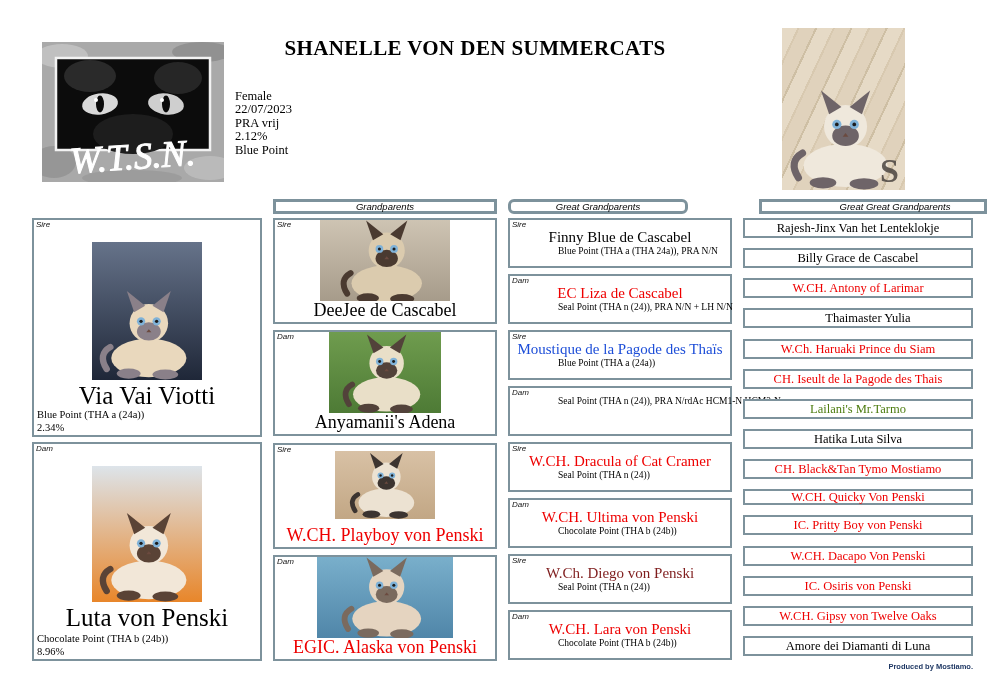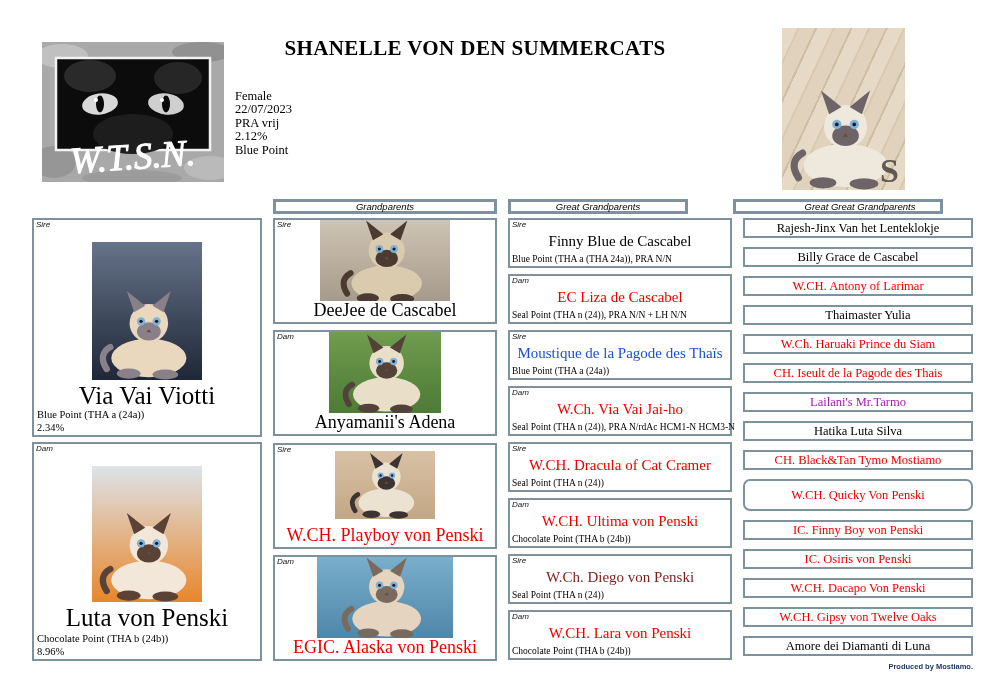--- a/index.html
+++ b/index.html
@@ -41,21 +41,21 @@
   .name-lg{font-size:25px;line-height:31px;white-space:nowrap;}
   .meta{position:absolute;left:3px;bottom:1px;font-size:10.5px;line-height:12.5px;text-align:left;width:96%;}
 
   .grand-cell{display:flex;flex-direction:column;align-items:center;}
   .photo-wrap{flex:1 1 auto;display:flex;align-items:center;justify-content:center;width:100%;overflow:hidden;}
   .name-md{font-size:18px;line-height:19px;margin-bottom:2px;white-space:nowrap;flex:0 0 auto;}
 
   .great-cell{display:flex;flex-direction:column;padding-top:8px;}
   .name-g{flex:1 1 auto;display:flex;align-items:center;justify-content:center;
           font-size:15px;line-height:16px;white-space:nowrap;}
-  .breed-sm{font-size:9.5px;line-height:11px;padding:0 0 1px 2px;flex:0 0 auto;white-space:nowrap;}
+  .breed-sm{font-size:9.5px;line-height:11px;padding:0 0 9px 2px;flex:0 0 auto;white-space:nowrap;margin-left:46px;}
 
   .gg-cell{display:flex;align-items:center;justify-content:center;}
   .name-sm{font-size:12.5px;line-height:14px;white-space:nowrap;}
 
   .footer{position:absolute;top:662px;right:27px;
           font:bold 7.5px "Liberation Sans",sans-serif;color:var(--footer-blue);}
 </style>
 </head>
 <body>
 
@@ -110,24 +110,24 @@
     <circle cx="70.5" cy="36" r="1.8" fill="#1d1d1d"></circle>
     <polygon points="62,44.5 59.2,48 64.8,48" fill="#6b4a3f"></polygon>
   </svg>
       </div>
     <div class="watermark">S</div>
   </div>
 
   <div class="colhead" style="left:273px;width:224px;">
     <span>Grandparents</span>
   </div>
-  <div class="colhead" style="left:508px;width:180px;">
+  <div class="colhead" style="left:508px;width:180px;border-radius:6px;">
     <span>Great Grandparents</span>
   </div>
-  <div class="colhead" style="left:733px;width:210px;padding-left:44px;">
+  <div class="colhead" style="left:759px;width:228px;padding-left:44px;">
     <span>Great Great Grandparents</span>
   </div>
 
   <div class="col" id="col-parents" style="left:32px;width:230px;height:443px;">
       <div class="cell parent-cell" style="height:219px;width:100%;">
     <div class="role">Sire</div>
     <div class="photo" style="width:110px;height:138px;background:linear-gradient(180deg,#66738a,#1f2738);">
           <svg viewBox="0 0 120 100" preserveAspectRatio="xMidYMax meet">
     <path d="M16 88 Q6 72 20 64" stroke="#8a8089" stroke-width="7" fill="none" stroke-linecap="round"></path>
     <ellipse cx="62" cy="76" rx="41" ry="21" fill="#e9d8bd"></ellipse>
@@ -281,21 +281,20 @@
     <div class="name-g" style="color:#ee0000;">EC Liza de Cascabel</div>
     <div class="breed-sm">Seal Point (THA n (24)), PRA N/N + LH N/N</div>
   </div>
       <div class="cell great-cell" style="height:50px;width:100%;">
     <div class="role">Sire</div>
     <div class="name-g" style="color:#1d4ed8;">Moustique de la Pagode des Thaïs</div>
     <div class="breed-sm">Blue Point (THA a (24a))</div>
   </div>
       <div class="cell great-cell" style="height:50px;width:100%;">
     <div class="role">Dam</div>
-    <div class="name-g" style="color:#ee0000;">W.Ch. Via Vai Jai-ho</div>
     <div class="breed-sm">Seal Point (THA n (24)), PRA N/rdAc HCM1-N HCM3-N</div>
   </div>
       <div class="cell great-cell" style="height:50px;width:100%;">
     <div class="role">Sire</div>
     <div class="name-g" style="color:#ee0000;">W.CH. Dracula of Cat Cramer</div>
     <div class="breed-sm">Seal Point (THA n (24))</div>
   </div>
       <div class="cell great-cell" style="height:50px;width:100%;">
     <div class="role">Dam</div>
     <div class="name-g" style="color:#ee0000;">W.CH. Ultima von Penski</div>
@@ -325,39 +324,39 @@
       <div class="cell gg-cell" style="height:20px;width:100%;padding-left:20px;">
     <div class="name-sm" style="color:#000000;">Thaimaster Yulia</div>
   </div>
       <div class="cell gg-cell" style="height:20px;width:100%;">
     <div class="name-sm" style="color:#ee0000;">W.Ch. Haruaki Prince du Siam</div>
   </div>
       <div class="cell gg-cell" style="height:20px;width:100%;">
     <div class="name-sm" style="color:#ee0000;">CH. Iseult de la Pagode des Thais</div>
   </div>
       <div class="cell gg-cell" style="height:20px;width:100%;">
-    <div class="name-sm" style="color:#a21caf;">Lailani's Mr.Tarmo</div>
+    <div class="name-sm" style="color:#4d7c0f;">Lailani's Mr.Tarmo</div>
   </div>
       <div class="cell gg-cell" style="height:20px;width:100%;">
     <div class="name-sm" style="color:#000000;">Hatika Luta Silva</div>
   </div>
       <div class="cell gg-cell" style="height:20px;width:100%;">
     <div class="name-sm" style="color:#ee0000;">CH. Black&amp;Tan Tymo Mostiamo</div>
   </div>
-      <div class="cell gg-cell" style="height:32px;width:100%;border-radius:7px;">
+      <div class="cell gg-cell" style="height:16px;width:100%;">
     <div class="name-sm" style="color:#ee0000;">W.CH. Quicky Von Penski</div>
   </div>
       <div class="cell gg-cell" style="height:20px;width:100%;">
-    <div class="name-sm" style="color:#ee0000;">IC. Finny Boy von Penski</div>
+    <div class="name-sm" style="color:#ee0000;">IC. Pritty Boy von Penski</div>
+  </div>
+      <div class="cell gg-cell" style="height:20px;width:100%;">
+    <div class="name-sm" style="color:#ee0000;">W.CH. Dacapo Von Penski</div>
   </div>
       <div class="cell gg-cell" style="height:20px;width:100%;">
     <div class="name-sm" style="color:#ee0000;">IC. Osiris von Penski</div>
-  </div>
-      <div class="cell gg-cell" style="height:20px;width:100%;">
-    <div class="name-sm" style="color:#ee0000;">W.CH. Dacapo Von Penski</div>
   </div>
       <div class="cell gg-cell" style="height:20px;width:100%;">
     <div class="name-sm" style="color:#ee0000;">W.CH. Gipsy von Twelve Oaks</div>
   </div>
       <div class="cell gg-cell" style="height:20px;width:100%;">
     <div class="name-sm" style="color:#000000;">Amore dei Diamanti di Luna</div>
   </div>
     </div>
 
   <div class="footer">Produced by Mostiamo.</div>

